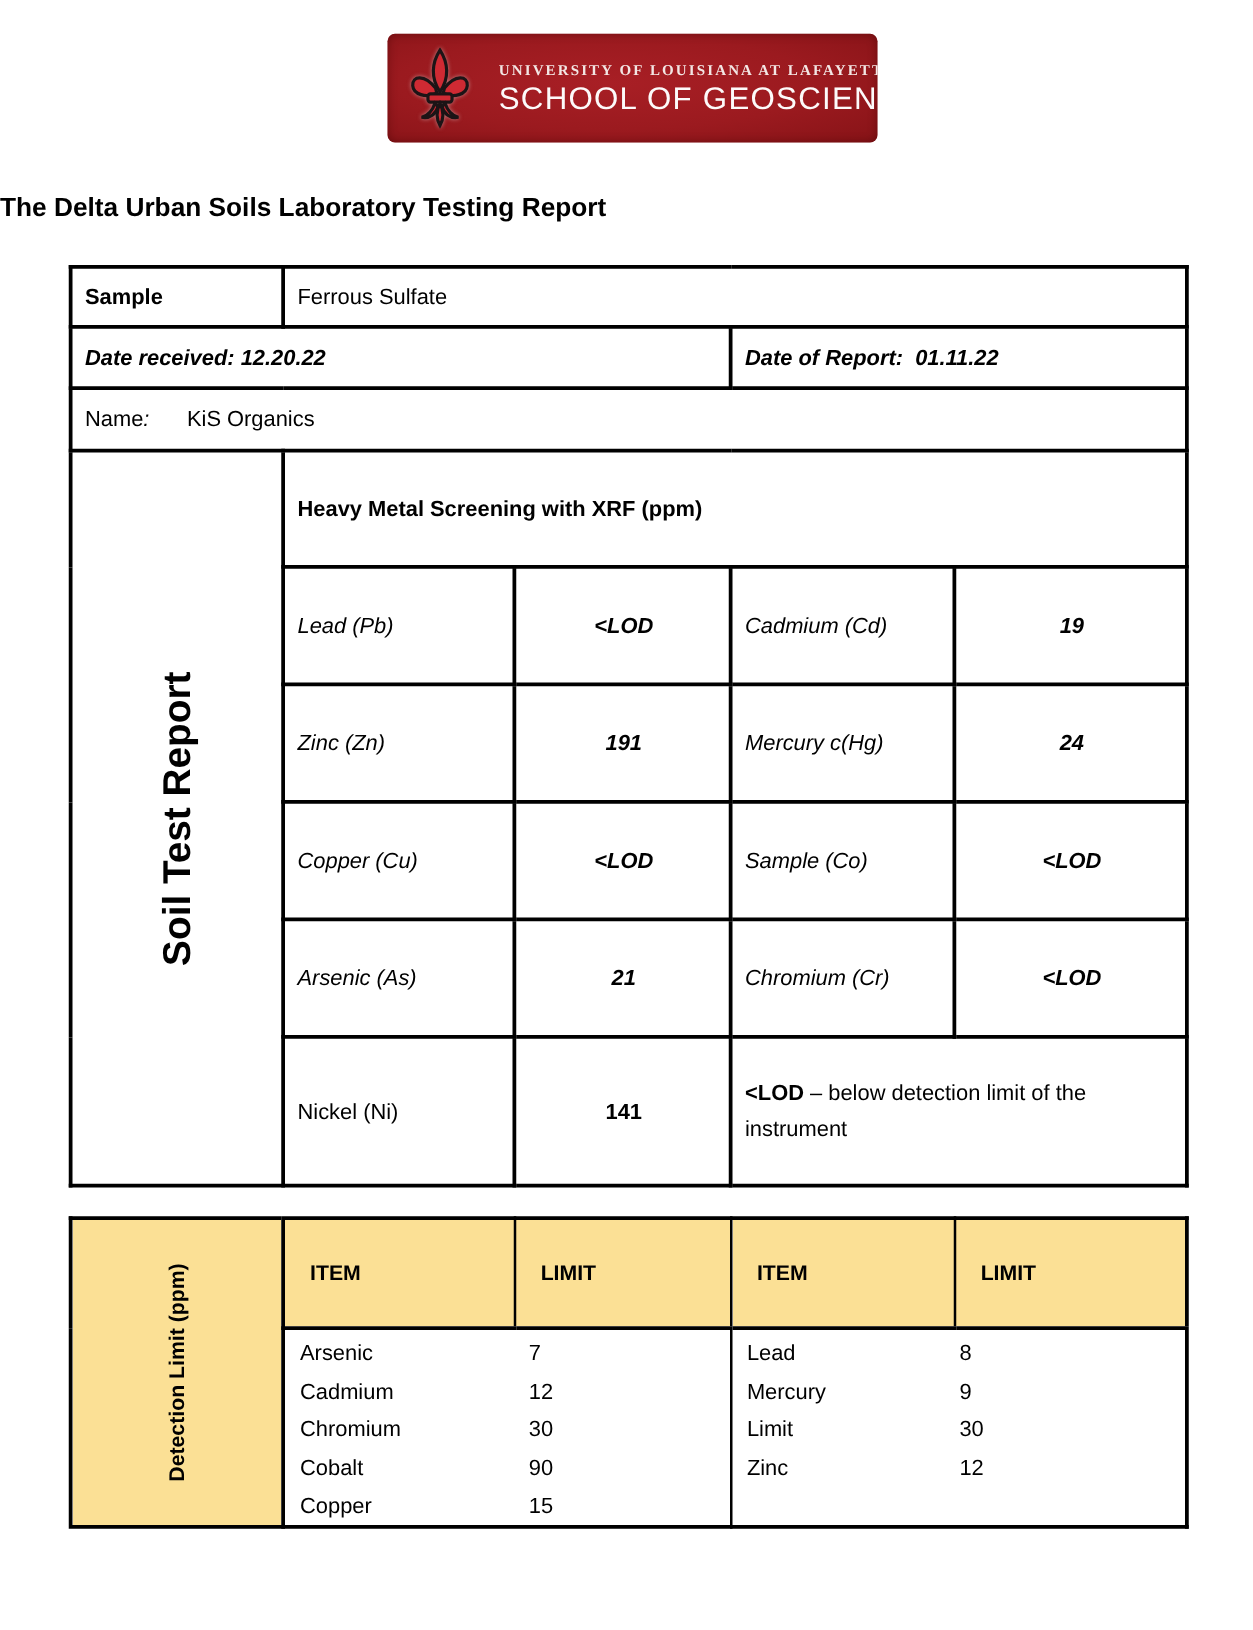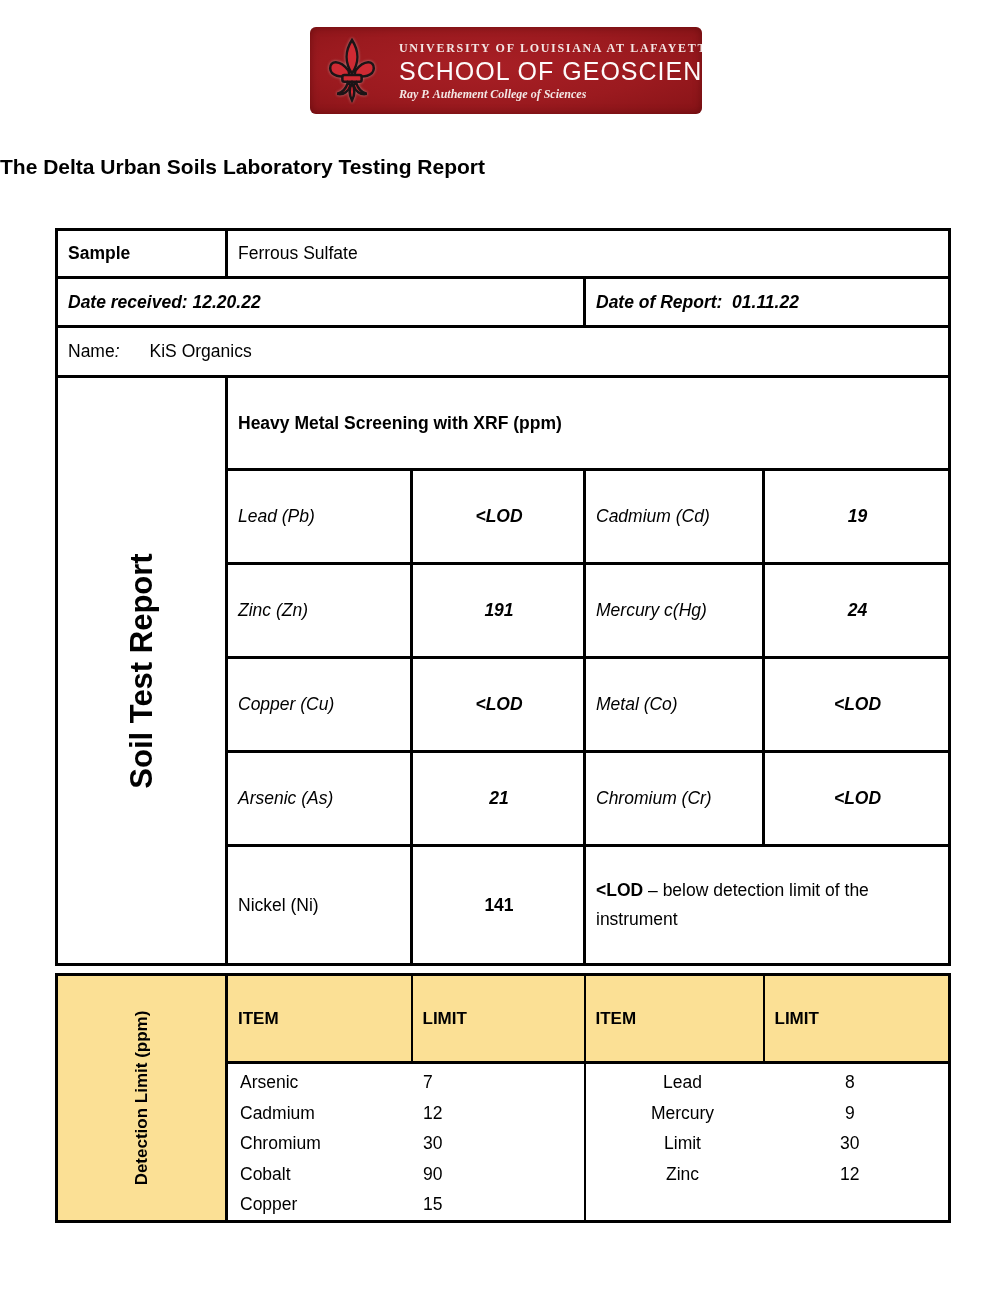--- a/index.html
+++ b/index.html
@@ -47,21 +47,21 @@
   .doc-title {
     position: absolute; top: 155px; left: 0; width: 100%;
     text-align: left; font-size: 21px; font-weight: bold;
   }
 
   
   table { border-collapse: collapse; table-layout: fixed; }
   td { vertical-align: middle; font-size: 17.5px; overflow: hidden; }
 
   
-  .main-table { position: absolute; left: 55px; top: 228px; width: 893px; }
+  .main-table { position: absolute; left: 55px; top: 212px; width: 893px; }
   .main-table td { border: 3px solid #000; padding: 0 8px 0 10px; }
   .r-sample td { height: 48px; }
   .r-date td   { height: 49px; }
   .r-name td   { height: 50px; }
   .r-hmheader td { height: 93px; }
   .r-metal td { height: 94px; font-style: italic; }
   .r-metal-last td { height: 119px; }
   .lbl-bold { font-weight: bold; }
   .bold-italic { font-weight: bold; font-style: italic; white-space: pre; }
   .name-gap { margin-left: 30px; }
@@ -77,49 +77,48 @@
   .soil-rot { font-size: 31px; }
   .det-rot { font-size: 17px; }
   .lod-note { line-height: 29px; padding-right: 6px; }
   .lod-note b { font-weight: bold; }
 
   
   .det-table { position: absolute; left: 55px; top: 973px; width: 893px; border: 3px solid #000; }
   .det-table td { border: 2px solid #000; }
   .det-header td {
     height: 88px; background: var(--table_header_bg, #fbe095);
-    font-weight: bold; font-size: 17px; padding-left: 10px;
+    font-weight: bold; font-size: 17px; padding-left: 20px;
     border-bottom-width: 3px;
   }
   .det-sidebar { border-right-width: 3px !important; background: #fff; }
   .det-body td { height: 155px; vertical-align: top; padding: 3px 16px 0 12px; }
   .pair-line { display: grid; line-height: 30.5px; font-size: 17.5px; }
   .pair-left { grid-template-columns: 183px auto; }
-  .pair-right { grid-template-columns: 170px auto; text-align: center; }
+  .pair-right { grid-template-columns: 170px auto; }
 </style>
 </head>
 <body>
 
 <div class="banner">
   <div class="fleur-wrap">
     <svg width="56" height="66" viewBox="0 0 100 130" aria-hidden="true">
       <path class="fleur-petal" d="M50 4 C37 24 35 48 50 70 C65 48 63 24 50 4 Z"></path>
       <path class="fleur-petal" d="M43 64 C26 42 6 44 7 60 C8 74 28 80 45 72 Z"></path>
       <path class="fleur-petal" d="M57 64 C74 42 94 44 93 60 C92 74 72 80 55 72 Z"></path>
       <rect class="fleur-petal" x="31" y="73" width="38" height="13" rx="4"></rect>
       <path class="fleur-petal" d="M50 88 C44 100 44 112 50 123 C56 112 56 100 50 88 Z"></path>
       <path class="fleur-petal" d="M42 88 C38 100 30 108 21 110 C34 113 44 104 47 93 Z"></path>
       <path class="fleur-petal" d="M58 88 C62 100 70 108 79 110 C66 113 56 104 53 93 Z"></path>
     </svg>
   </div>
   <div class="banner-divider"></div>
   <div class="banner-text">
     <span class="banner-univ">UNIVERSITY OF LOUISIANA AT LAFAYETTE</span>
     <span class="banner-school">SCHOOL OF GEOSCIENCES</span>
-    <span class="banner-college">Ray P. Authement College of Sciences</span>
   </div>
 </div>
 
 <div class="doc-title">The Delta Urban Soils Laboratory Testing Report</div>
 
 <table class="main-table">
   <colgroup>
     <col style="width:170px">
       <col style="width:185px">
       <col style="width:173px">
@@ -154,21 +153,21 @@
   </tr>
   <tr class="r-metal">
     <td>Zinc (Zn)</td>
     <td class="val-cell">191</td>
     <td>Mercury c(Hg)</td>
     <td class="val-cell">24</td>
   </tr>
   <tr class="r-metal">
     <td>Copper (Cu)</td>
     <td class="val-cell">&lt;LOD</td>
-    <td>Metal (Co)</td>
+    <td>Sample (Co)</td>
     <td class="val-cell">&lt;LOD</td>
   </tr>
   <tr class="r-metal">
     <td>Arsenic (As)</td>
     <td class="val-cell">21</td>
     <td>Chromium (Cr)</td>
     <td class="val-cell">&lt;LOD</td>
   </tr>
   <tr class="r-metal-last">
     <td>Nickel (Ni)</td>

